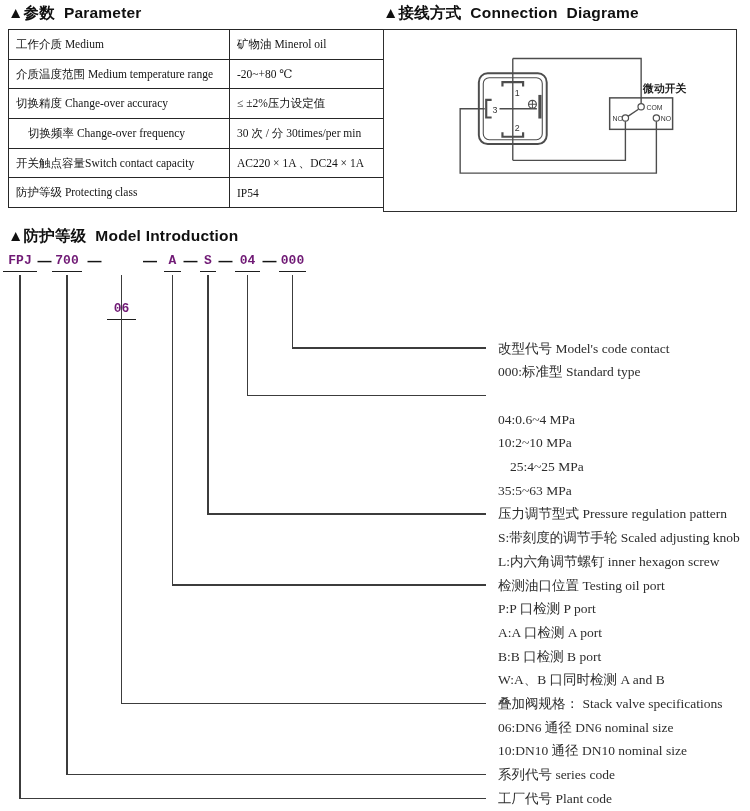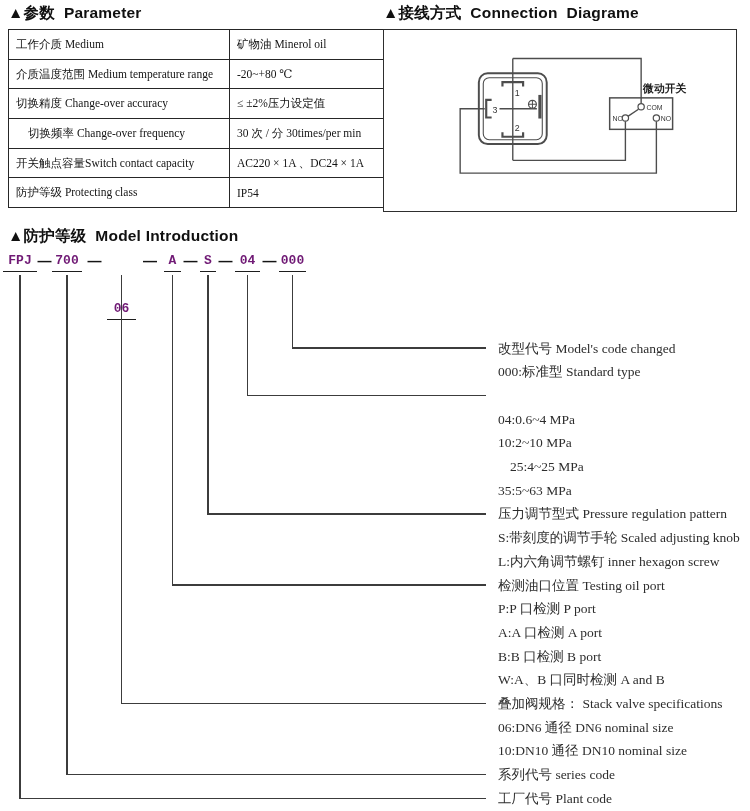--- a/index.html
+++ b/index.html
@@ -115,21 +115,21 @@
     <span class="code-dash" style="left: 94.5px; top: 252px;">—</span>
     <span class="code-seg" style="left: 107px; width: 29px; top: 252px; margin-top: 48px;">06</span>
     <span class="code-dash" style="left: 150px; top: 252px;">—</span>
     <span class="code-seg" style="left: 164px; width: 17px; top: 252px;">A</span>
     <span class="code-dash" style="left: 190.5px; top: 252px;">—</span>
     <span class="code-seg" style="left: 200px; width: 16px; top: 252px;">S</span>
     <span class="code-dash" style="left: 225.5px; top: 252px;">—</span>
     <span class="code-seg" style="left: 235px; width: 25px; top: 252px;">04</span>
     <span class="code-dash" style="left: 269.5px; top: 252px;">—</span>
     <span class="code-seg" style="left: 279px; width: 27px; top: 252px;">000</span>
-    <div class="lbl-row" style="top: 338.5px;">改型代号 Model's code changed</div>
+    <div class="lbl-row" style="top: 338.5px;">改型代号 Model's code contact</div>
     <div class="vline" style="left: 291.75px; top: 275px; height: 73px;"></div>
     <div class="hline" style="left: 291.75px; top: 347.25px; width: 194.5px;"></div>
     <div class="lbl-row" style="top: 362.2px;">000:标准型 Standard type</div>
     <div class="vline" style="left: 246.75px; top: 275px; height: 120.4px;"></div>
     <div class="hline" style="left: 246.75px; top: 394.65px; width: 239.5px;"></div>
     <div class="lbl-row" style="top: 409.6px;">04:0.6~4 MPa</div>
     <div class="lbl-row" style="top: 433.3px;">10:2~10 MPa</div>
     <div class="lbl-row" style="top: 457px; margin-left: 12px;">25:4~25 MPa</div>
     <div class="lbl-row" style="top: 480.7px;">35:5~63 MPa</div>
     <div class="lbl-row" style="top: 504.4px;">压力调节型式 Pressure regulation pattern</div>

